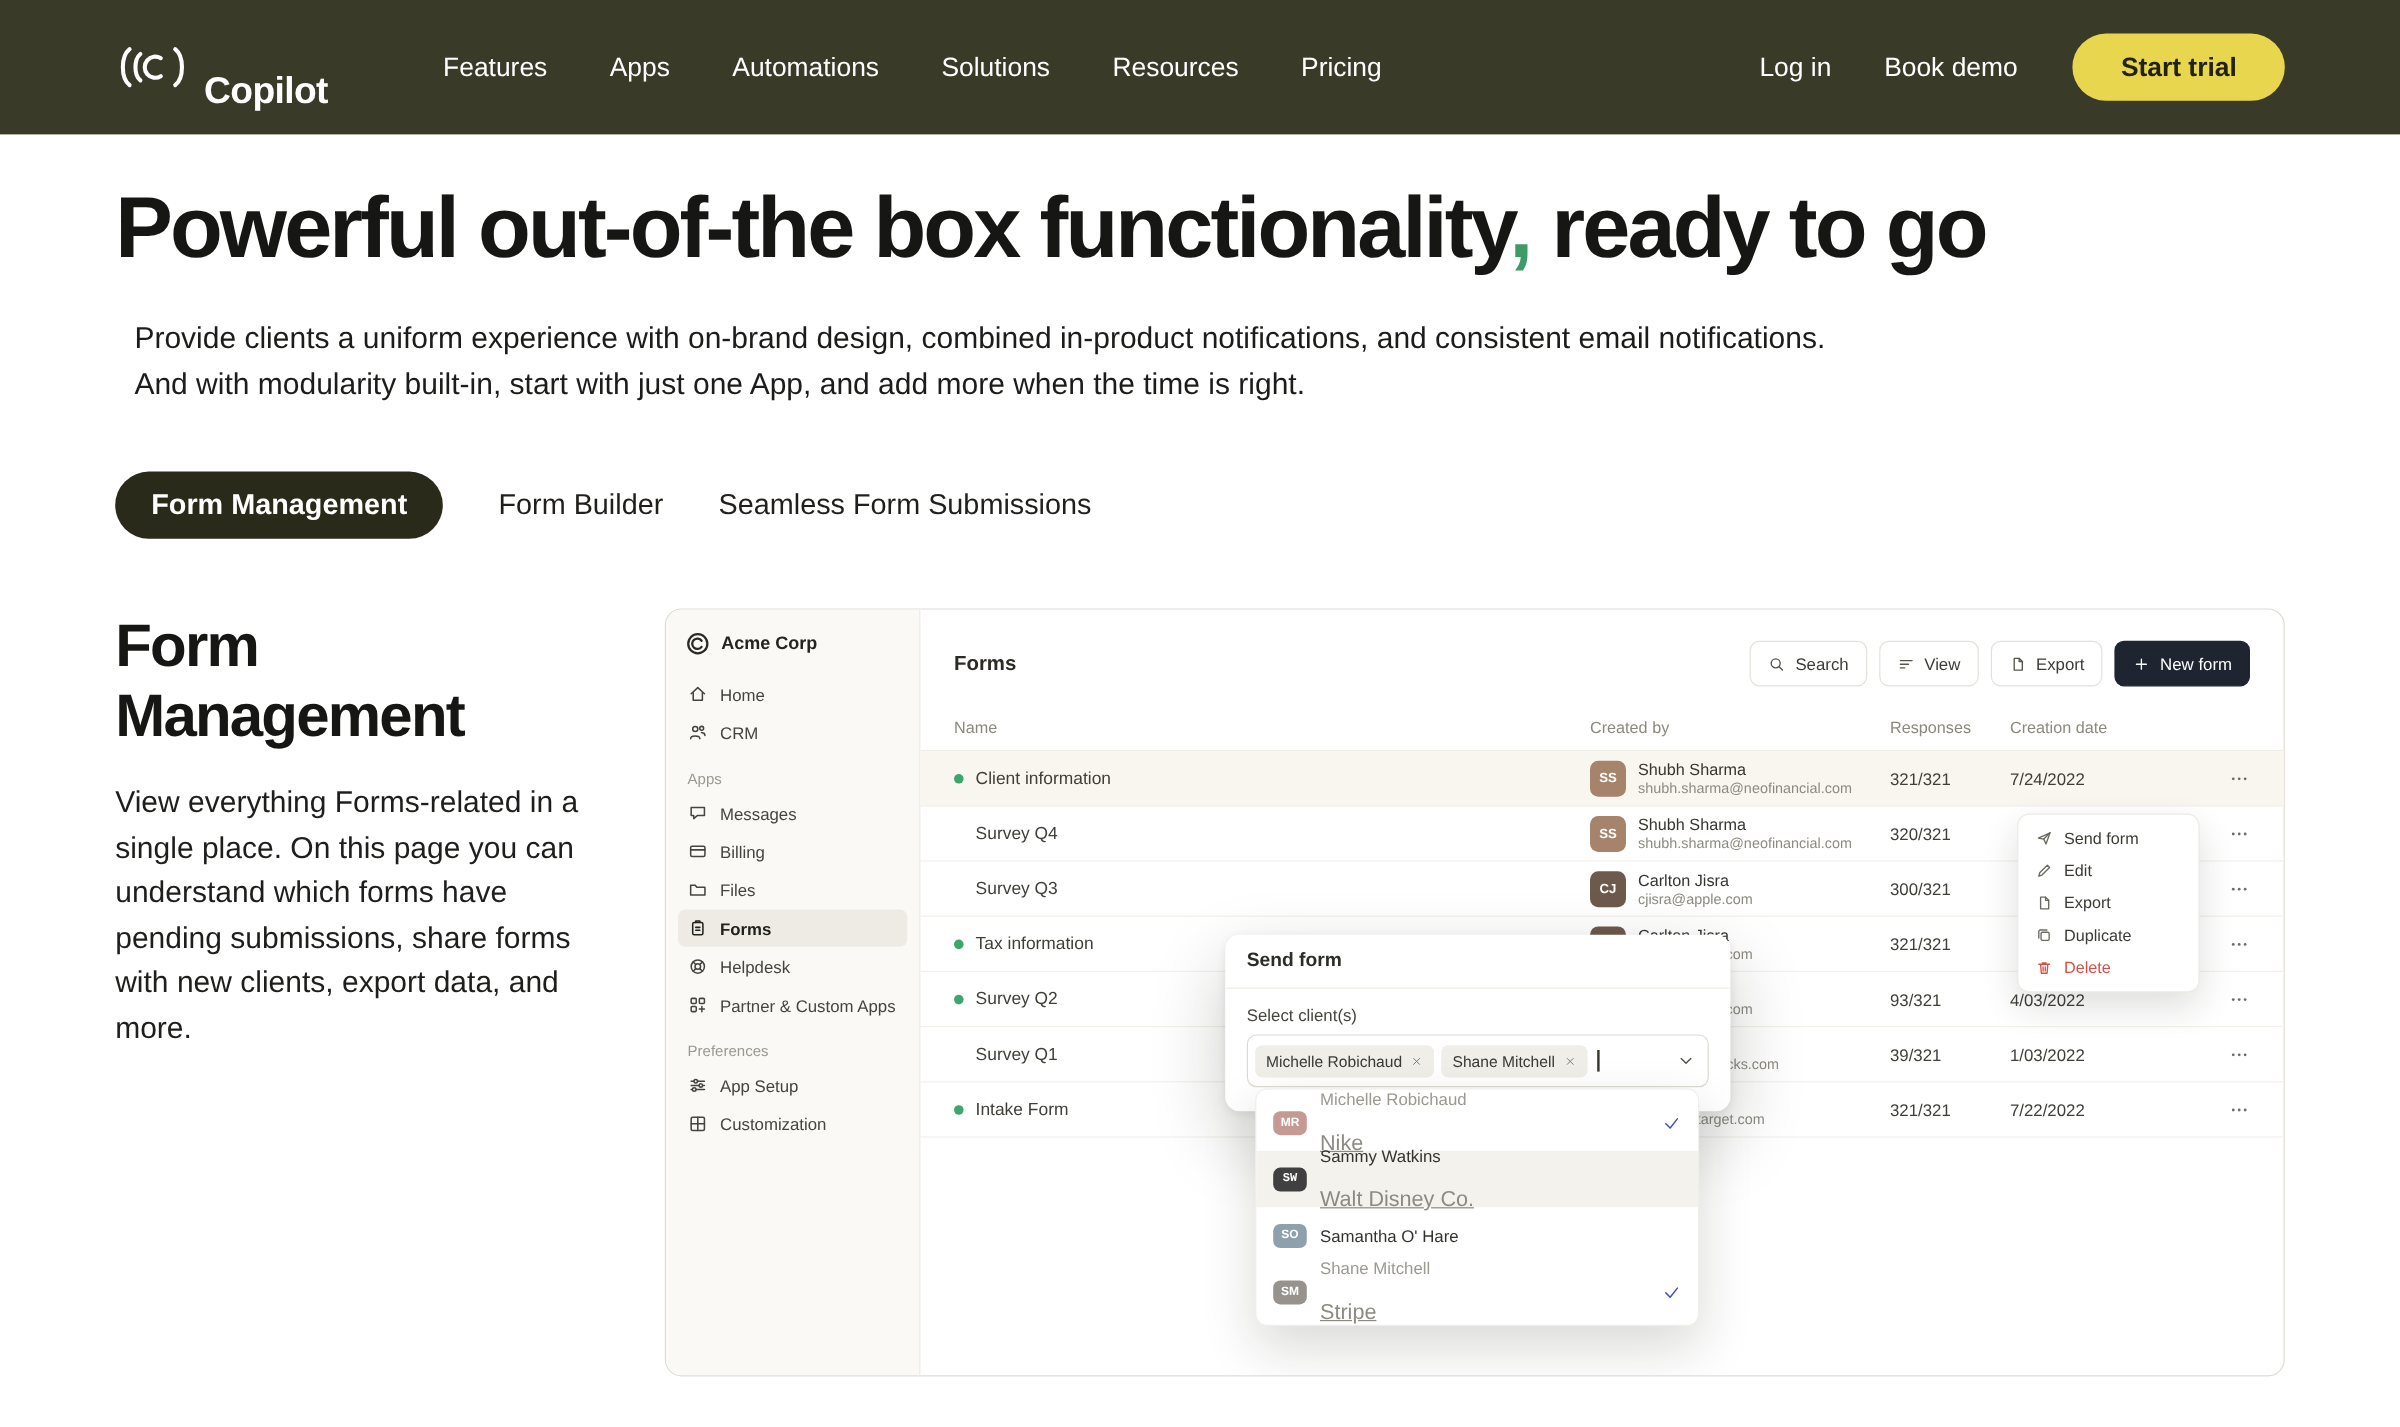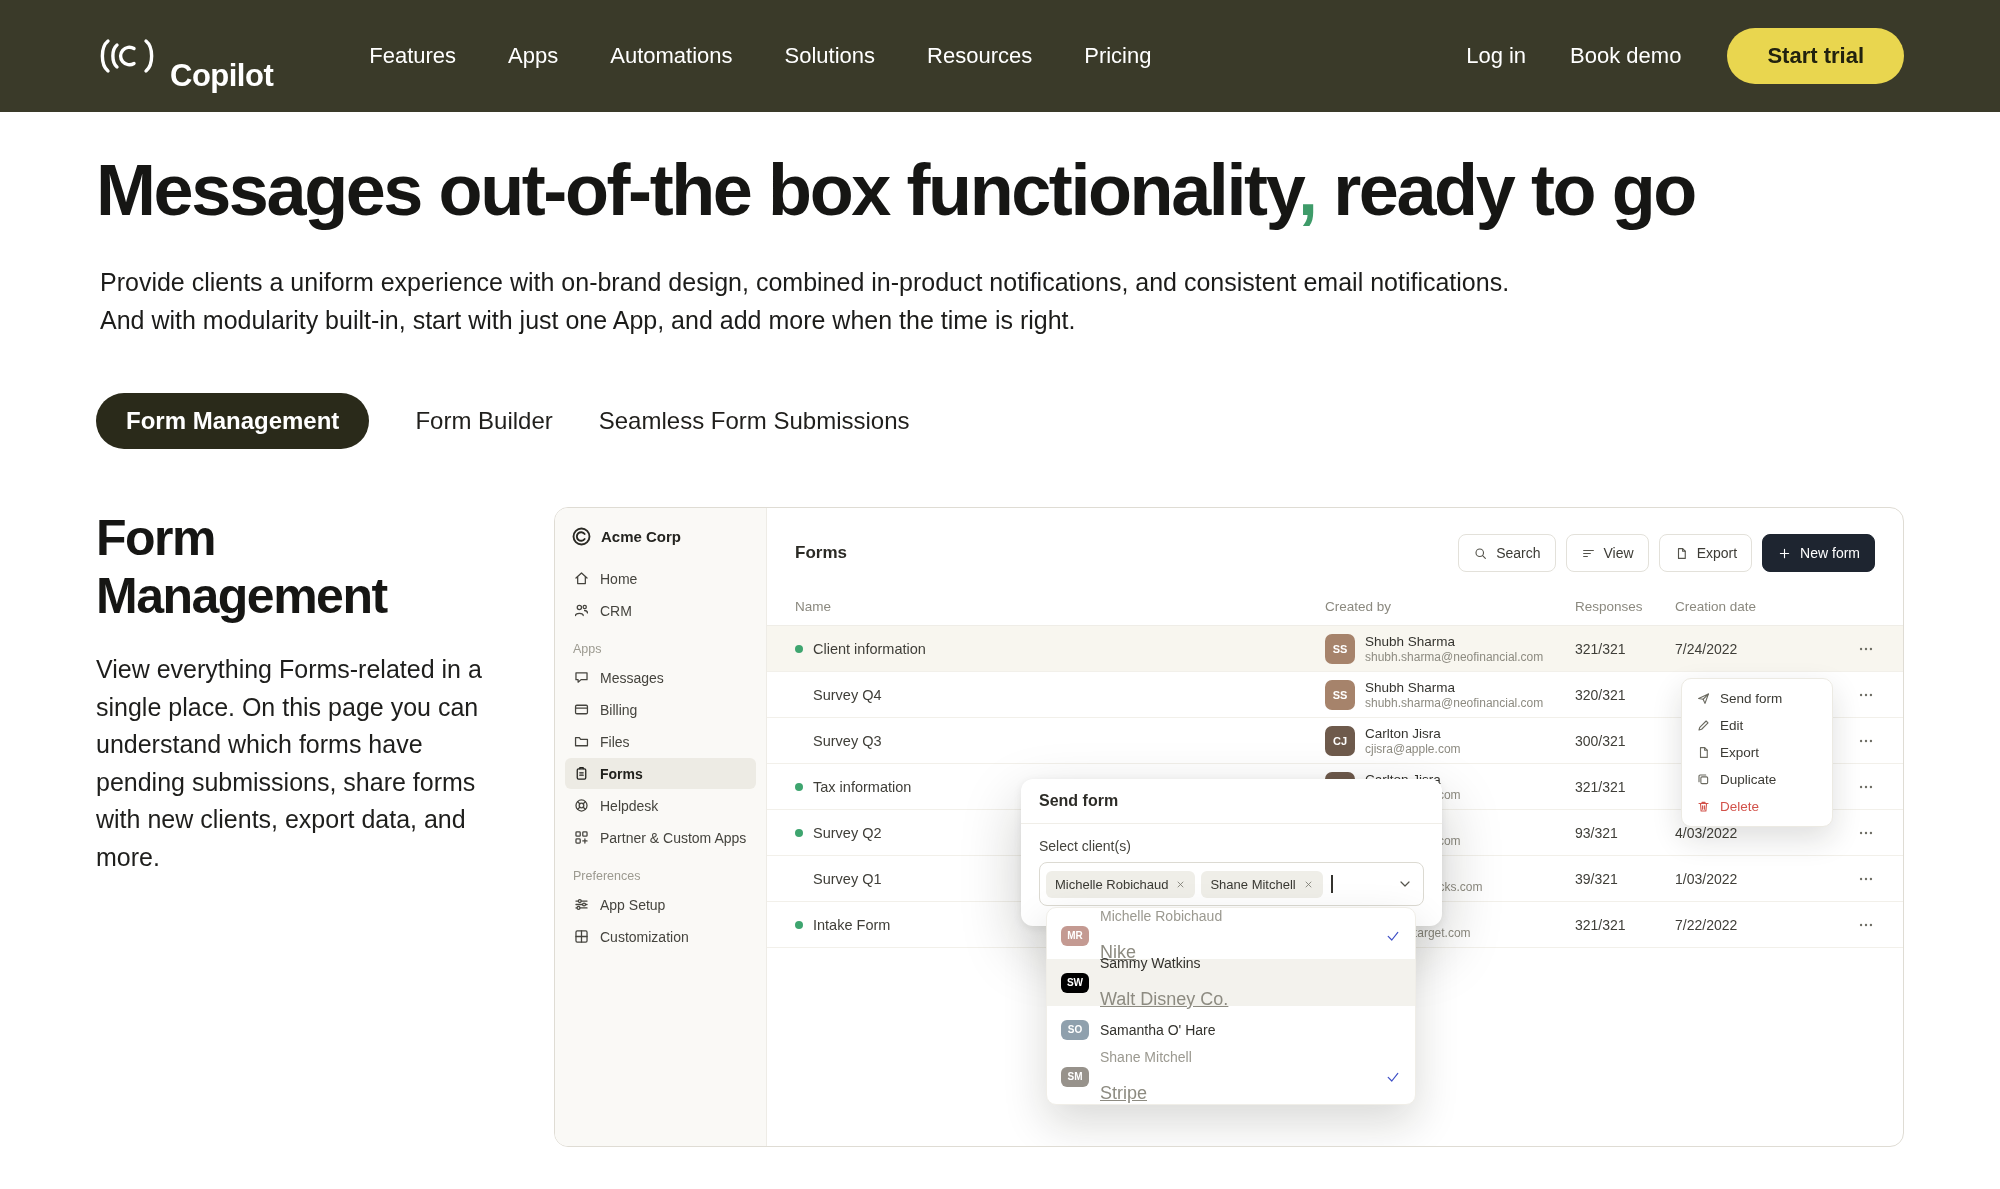--- a/index.html
+++ b/index.html
@@ -13,21 +13,21 @@
   .brand-name{color:#fff;font-size:31px;font-weight:700;letter-spacing:-0.5px;margin-top:40px;}
   .nav-links{display:flex;gap:52px;margin-left:96px;}
   .nav-link{color:#fff;font-size:22px;font-weight:500;text-decoration:none;cursor:pointer;}
   .nav-right{margin-left:auto;display:flex;align-items:center;gap:44px;}
   .trial-btn{margin-left:2px;height:56px;padding:0 40px;border:none;border-radius:999px;background:#E9D64F;color:#22220F;font-size:22px;font-weight:600;font-family:inherit;cursor:pointer;}
 
   
   .hero{padding:40px 96px 0;}
   .hero h1{margin:0;font-size:72px;line-height:1.07;font-weight:700;letter-spacing:-2.4px;color:#161614;max-width:1620px;}
   .hero .comma{color:#3E9B69;}
-  .hero p{margin:34px 4px 0;font-size:25px;line-height:1.52;color:#1c1c1a;max-width:1410px;}
+  .hero p{margin:34px 16px 0;font-size:25px;line-height:1.52;color:#1c1c1a;max-width:1410px;}
 
   
   .tabs{margin:54px 0 0 96px;display:flex;align-items:center;gap:46px;}
   .tab{font-size:24px;color:#201f1c;font-weight:500;padding:14px 0;cursor:pointer;white-space:nowrap;}
   .tab.active{background:#2A2A1A;color:#fff;padding:14px 30px;border-radius:999px;font-weight:600;}
 
   
   .section{display:flex;margin:58px 96px 0;gap:46px;align-items:flex-start;}
   .feature-col{width:412px;flex:none;padding-top:2px;}
   .feature-col h2{margin:0;font-size:50px;font-weight:700;letter-spacing:-1.5px;color:#161614;}
@@ -133,21 +133,21 @@
         <a class="nav-link">Pricing</a>
       </nav>
     <div class="nav-right">
       <a class="nav-link">Log in</a>
       <a class="nav-link">Book demo</a>
       <button class="trial-btn">Start trial</button>
     </div>
   </header>
 
   <section class="hero">
-    <h1><span>Messages out-of-the box functionality</span><span class="comma">,</span><span> ready to go</span></h1>
+    <h1><span>Powerful out-of-the box functionality</span><span class="comma">,</span><span> ready to go</span></h1>
     <p>Provide clients a uniform experience with on-brand design, combined in-product notifications, and consistent email notifications. And with modularity built-in, start with just one App, and add more when the time is right.</p>
   </section>
 
   <div class="tabs">
 
   <div class="tab active">Form Management</div>
       <div class="tab">Form Builder</div>
       <div class="tab">Seamless Form Submissions</div>
     </div>
 
@@ -612,21 +612,21 @@
             <span class="check show">
               <span class="icon i16">
                 <svg viewBox="0 0 20 20" fill="none" stroke="currentColor" stroke-width="1.5" stroke-linecap="round" stroke-linejoin="round">
                   <path d="M4 10.5 L8.5 15 L16 5.5"></path>
                 </svg>
               </span>
             </span>
           </div>
 
           <div class="opt hover">
-            <span class="avatar" style="background: #000000;">SW</span>
+            <span class="avatar" style="background: #404040; font-family: Liberation Mono, monospace;">SW</span>
             <span class="ometa">
               <span class="nm">Sammy Watkins</span>
               <span class="co">Walt Disney Co.</span>
             </span>
             <span class="check">
               <span class="icon i16">
                 <svg viewBox="0 0 20 20" fill="none" stroke="currentColor" stroke-width="1.5" stroke-linecap="round" stroke-linejoin="round">
                   <path d="M4 10.5 L8.5 15 L16 5.5"></path>
                 </svg>
               </span>

